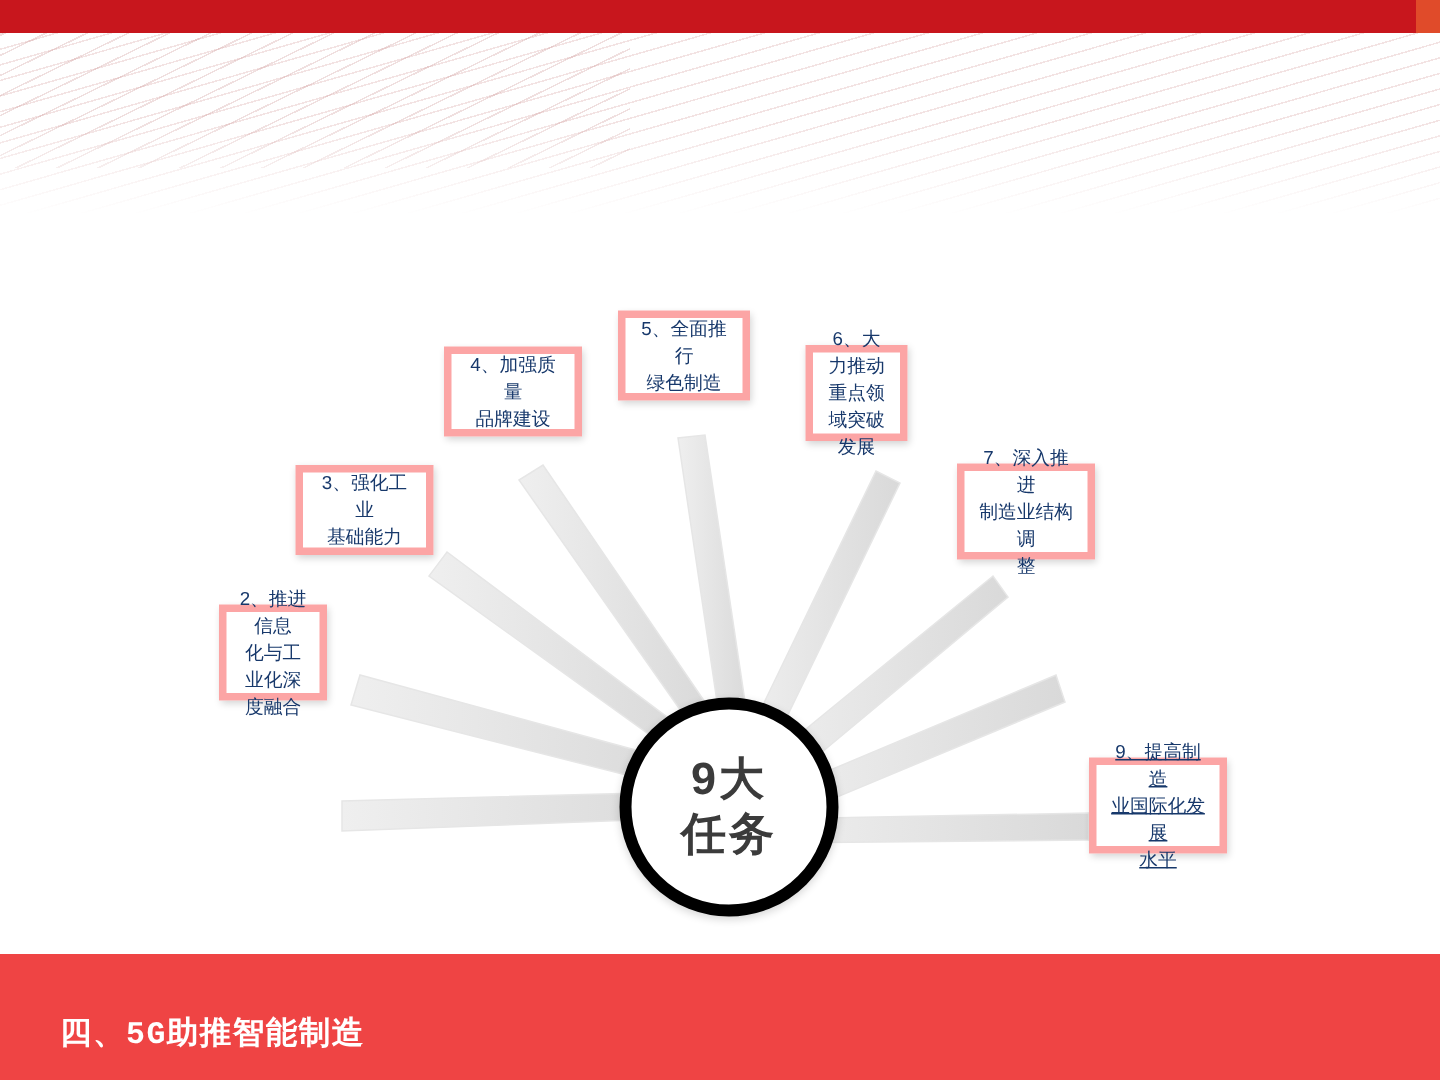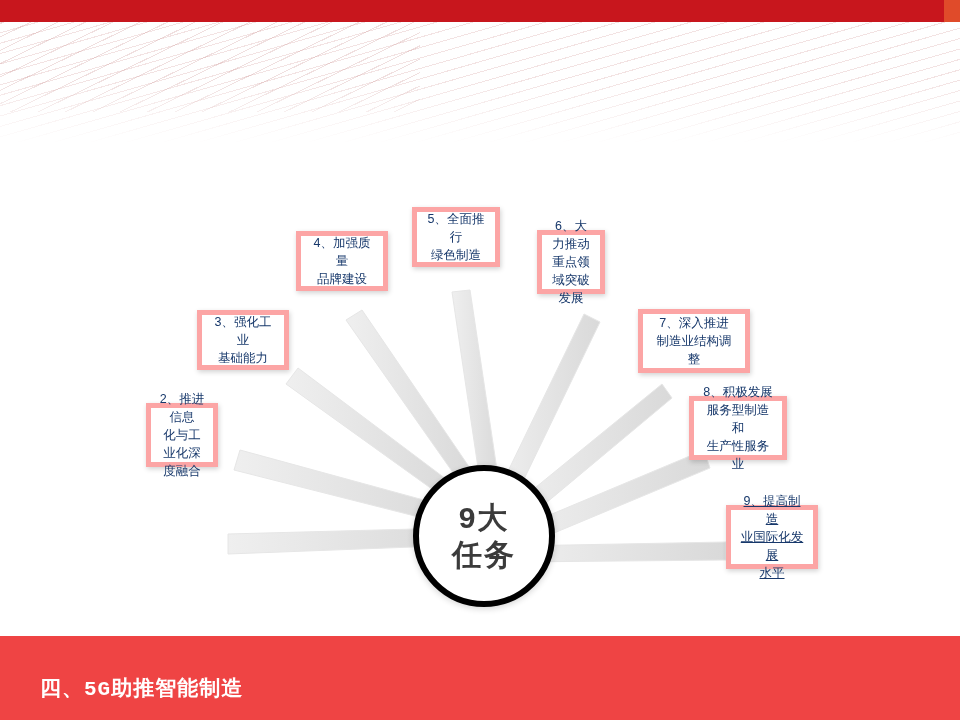--- a/index.html
+++ b/index.html
@@ -110,21 +110,21 @@
     left: 0; top: 0;
     width: 960px;
     height: 480px;
   }
   .hub {
     position: absolute;
     width: 130px;
     height: 130px;
     border-radius: 50%;
     background: #ffffff;
-    border: 6px solid #000000;
+    border: 8px solid #000000;
     box-shadow: 0 2px 6px rgba(0,0,0,0.16);
     display: flex;
     flex-direction: column;
     align-items: center;
     justify-content: center;
     left: 413px;
     top: 315px;
   }
   .hub-line {
     font-size: 30px;
@@ -229,35 +229,28 @@
     </div>
 
     <div class="node" style="left:537px; top:80px; width:68px; height:64px;">
       <span class="node-text">
         <span>6、大力推动</span><br>
         <span>重点领域突破</span><br>
         <span>发展</span>
       </span>
     </div>
 
-    <div class="node" style="left:638px; top:159px; width:112px; height:64px;">
+    <div class="node" style="left:638px; top:159px; width:92px; height:64px;">
       <span class="node-text">
         <span>7、深入推进</span><br>
         <span>制造业结构调</span><br>
         <span>整</span>
       </span>
     </div>
 
-    <div class="node" style="left:689px; top:246px; width:98px; height:64px;">
-      <span class="node-text">
-        <span>8、积极发展</span><br>
-        <span>服务型制造和</span><br>
-        <span>生产性服务业</span>
-      </span>
-    </div>
 
     <div class="node" style="left:726px; top:355px; width:92px; height:64px;text-decoration:underline;">
       <span class="node-text">
         <span>9、提高制造</span><br>
         <span>业国际化发展</span><br>
         <span>水平</span>
       </span>
     </div>
 
   </div>

